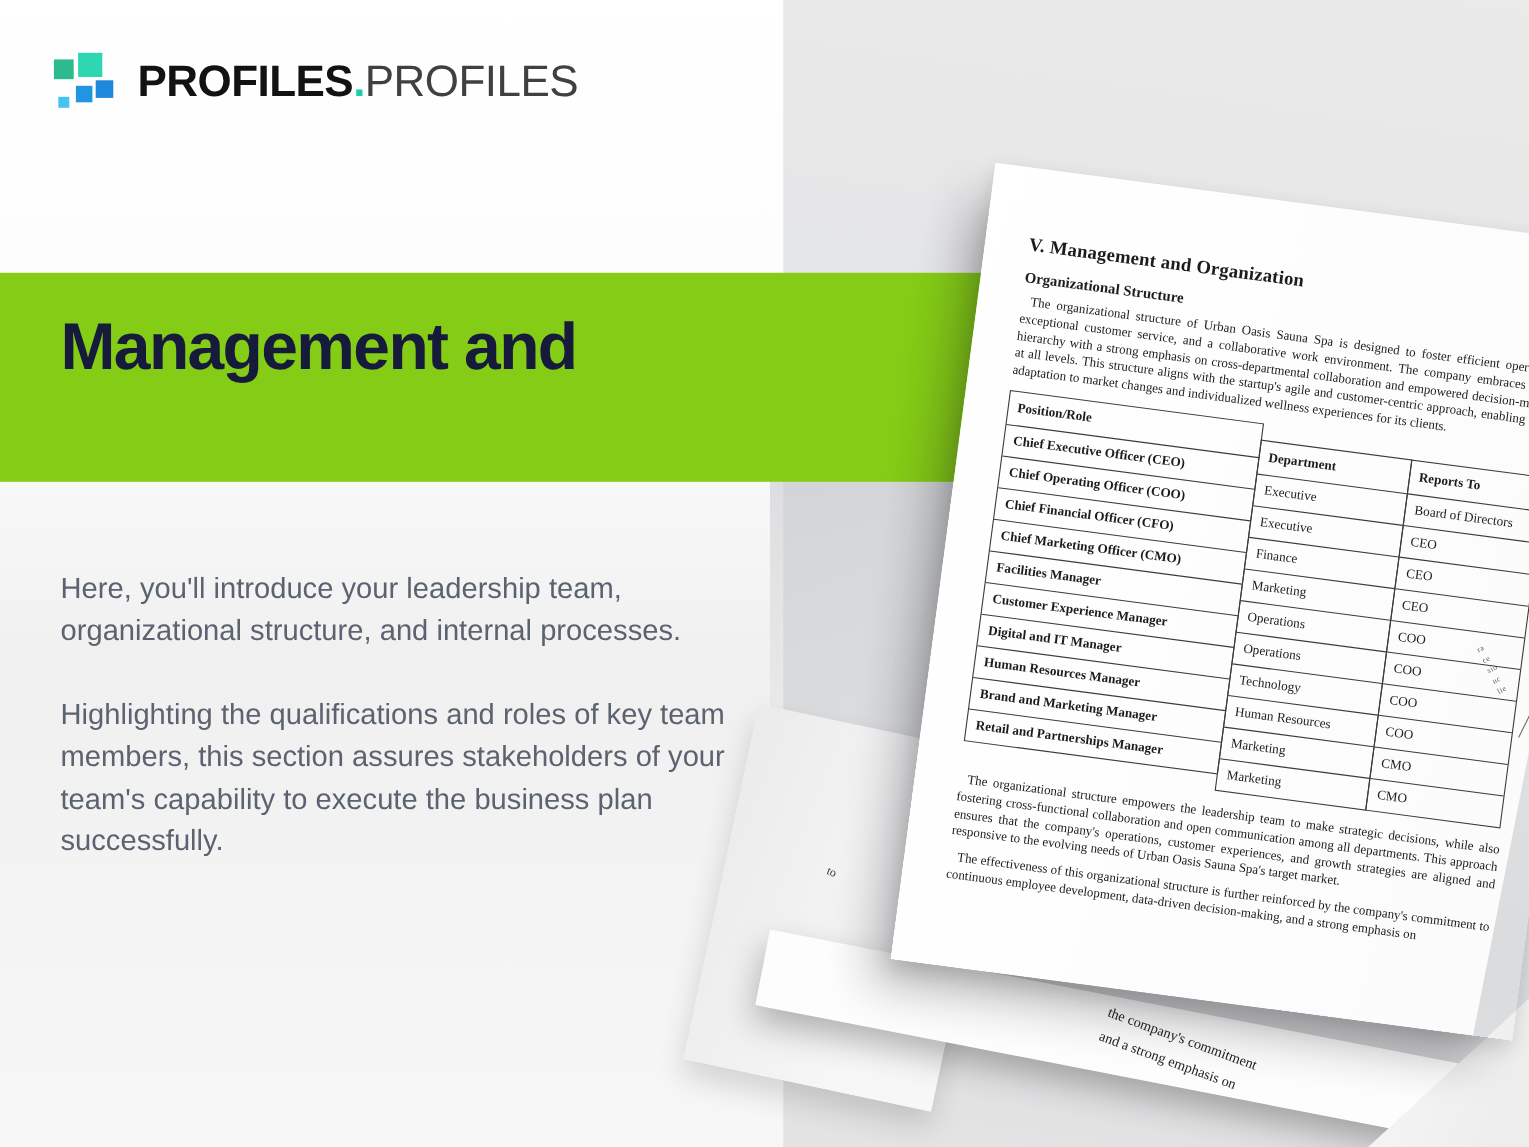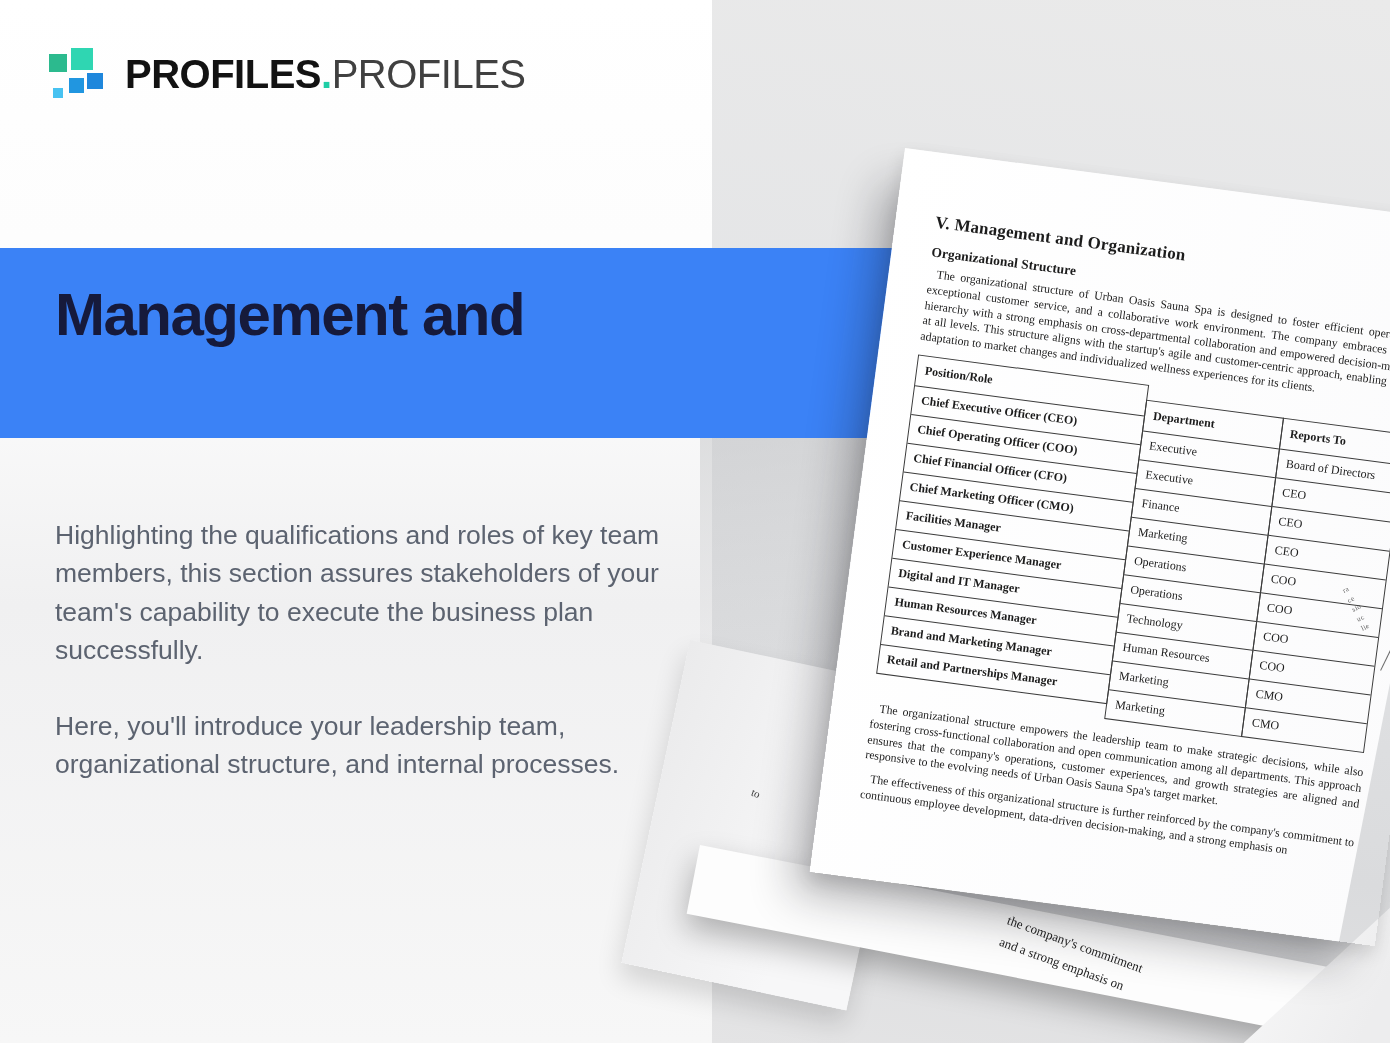--- a/index.html
+++ b/index.html
@@ -113,27 +113,27 @@
     <div class="logo-mark" id="logo-mark">
         <div class="sq" style="left: 2px; top: 10px; width: 18px; height: 18px; background: rgb(44, 186, 142);"></div>
         <div class="sq" style="left: 24px; top: 4px; width: 22px; height: 22px; background: rgb(47, 214, 178);"></div>
         <div class="sq" style="left: 40px; top: 29px; width: 16px; height: 16px; background: rgb(31, 135, 220);"></div>
         <div class="sq" style="left: 22px; top: 34px; width: 15px; height: 15px; background: rgb(33, 150, 224);"></div>
         <div class="sq" style="left: 6px; top: 44px; width: 10px; height: 10px; background: rgb(71, 194, 241);"></div>
       </div>
     <div class="logo-word"><span class="b">PROFILES</span><span class="dot" id="brand-dot" style="color: rgb(31, 206, 166);">.</span><span class="l">PROFILES</span></div>
   </div>
 
-  <div class="banner" id="banner" style="background: #3b82f6;">
+  <div class="banner" id="banner" style="background: #84cc16;">
     <h1 id="banner-title" style="color: rgb(22, 26, 59);"><span>Management and</span><br></h1>
   </div>
 
   <div class="intro">
+    <p>Here, you'll introduce your leadership team, organizational structure, and internal processes.</p>
     <p>Highlighting the qualifications and roles of key team members, this section assures stakeholders of your team's capability to execute the business plan successfully.</p>
-    <p>Here, you'll introduce your leadership team, organizational structure, and internal processes.</p>
   </div>
 
   <div class="sheet3">
     <span class="frag-to">to</span>
   </div>
 
   <div class="sheet2">
     <div class="sheet2-text">
       <div>the company's commitment</div>
       <div>and a strong emphasis on</div>

